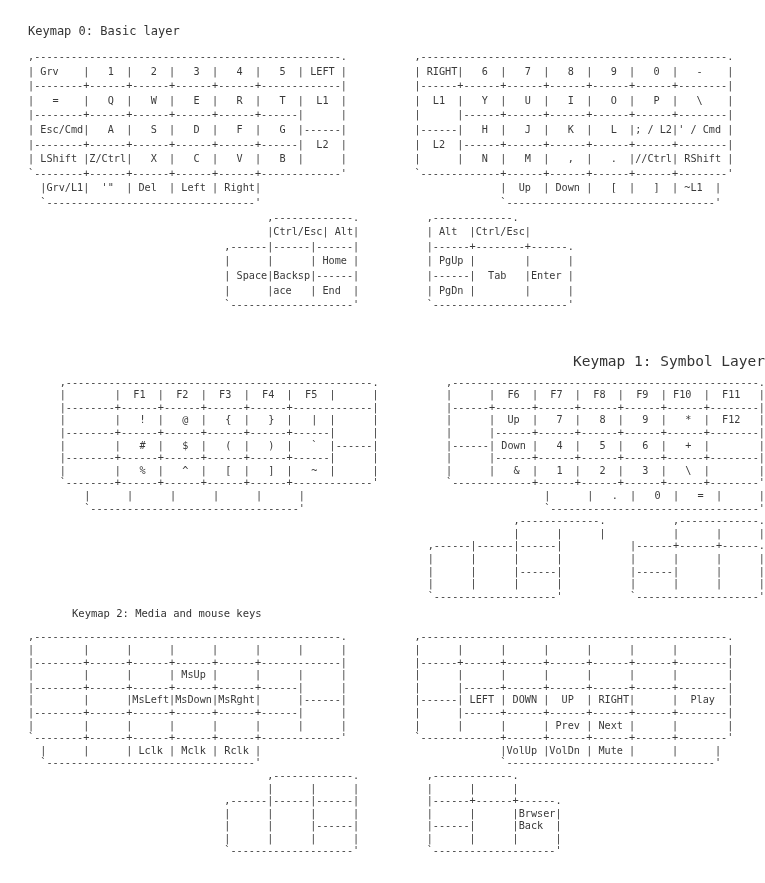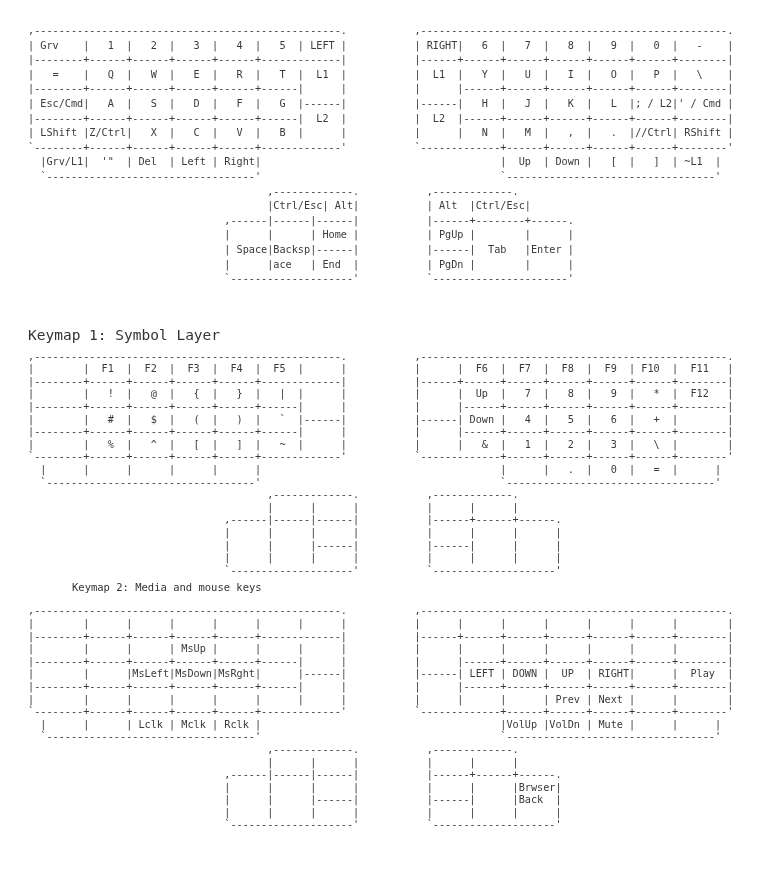--- a/index.html
+++ b/index.html
@@ -30,29 +30,30 @@
     white-space: pre;
   }
   
   .km0 .keymap-title { font-size: 12px;   line-height: 14px; margin: 0 0 12px 0; }
   .km1 .keymap-title { font-size: 14.5px; line-height: 17px; margin: 0 0 7px 0; }
   .km2 .keymap-title { font-size: 10.5px; line-height: 13px; margin: 0 0 11px 0; padding-left: 44px; }
   .km0 .keymap-art { line-height: 14.6px; }
   .km1 .keymap-art { line-height: 12.6px; }
   .km2 .keymap-art { line-height: 12.6px; }
   .km0 { margin-bottom: 40px; }
-  .km1 { margin-bottom: 4px; }
+  .km1 { margin-bottom: 4px; text-align: right; }
   .km2 { margin-bottom: 0; }
 </style>
 </head>
 <body>
 
 <div class="page">
 
   <div class="keymap km0">
+    <div class="keymap-title">Keymap 0: Basic layer</div>
     <pre class="keymap-art">,--------------------------------------------------.           ,--------------------------------------------------.
 | Grv    |   1  |   2  |   3  |   4  |   5  | LEFT |           | RIGHT|   6  |   7  |   8  |   9  |   0  |   -    |
 |--------+------+------+------+------+-------------|           |------+------+------+------+------+------+--------|
 |   =    |   Q  |   W  |   E  |   R  |   T  |  L1  |           |  L1  |   Y  |   U  |   I  |   O  |   P  |   \    |
 |--------+------+------+------+------+------|      |           |      |------+------+------+------+------+--------|
 | Esc/Cmd|   A  |   S  |   D  |   F  |   G  |------|           |------|   H  |   J  |   K  |   L  |; / L2|' / Cmd |
 |--------+------+------+------+------+------|  L2  |           |  L2  |------+------+------+------+------+--------|
 | LShift |Z/Ctrl|   X  |   C  |   V  |   B  |      |           |      |   N  |   M  |   ,  |   .  |//Ctrl| RShift |
 `--------+------+------+------+------+-------------'           `-------------+------+------+------+------+--------'
   |Grv/L1|  '"  | Del  | Left | Right|                                       |  Up  | Down |   [  |   ]  | ~L1  |

